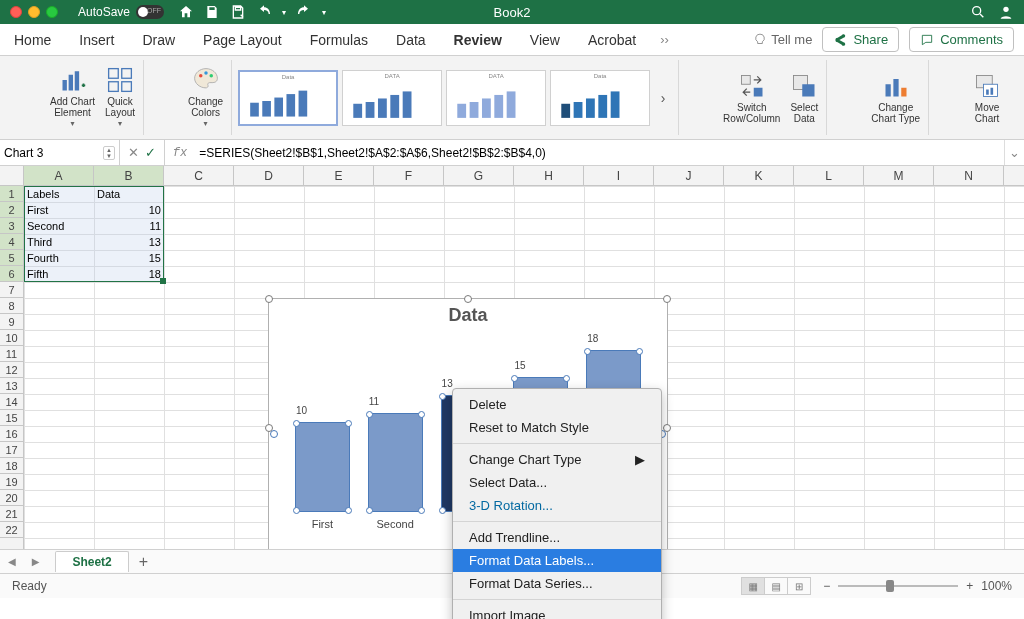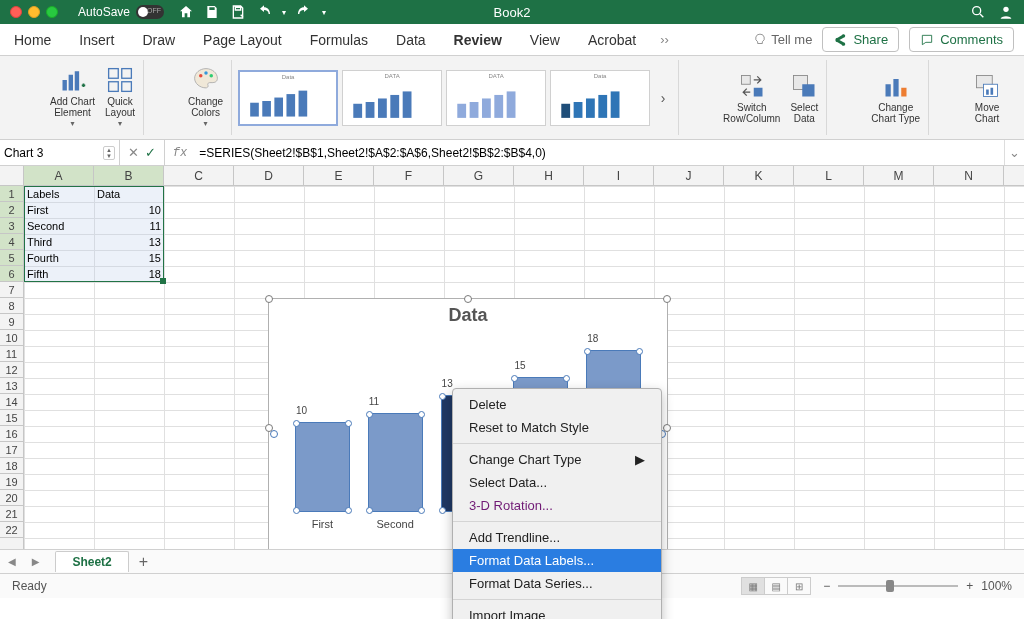--- a/index.html
+++ b/index.html
@@ -86,21 +86,21 @@
 .bar .bh { position:absolute; width:7px; height:7px; background:#fff; border:1px solid #4a7ab9; border-radius:50%; }
 .bh-tl { left:-3px; top:-3px; } .bh-tr { right:-3px; top:-3px; } .bh-bl { left:-3px; bottom:-3px; } .bh-br { right:-3px; bottom:-3px; }
 .bar-label { position:absolute; top:-18px; font-size:10px; color:#444; }
 .x-label { font-size:11px; color:#444; margin-top:6px; }
 .bar-wrap.dimmed .bar { background:#1f3864; }
 
 
 .ctx-menu { position:absolute; left:452px; top:388px; width:210px; background:#f0f0f0; border:1px solid #b0b0b0; border-radius:4px; box-shadow:0 4px 12px rgba(0,0,0,.25); padding:4px 0; font-size:13px; z-index:50; }
 .ctx-item { padding:4px 16px; color:#222; cursor:pointer; display:flex; align-items:center; }
 .ctx-item.highlight { background:#2a7de1; color:#fff; }
-.ctx-item.disabled { color:#701a75; }
+.ctx-item.disabled { color:#0369a1; }
 .ctx-sep { height:1px; background:#d4d4d4; margin:4px 0; }
 .ctx-item .sub { margin-left:auto; }
 
 
 .sheet-tabs { height: 24px; border-bottom: 1px solid #d0d0d0; display:flex; align-items:center; background:#fafafa; }
 .sh-nav { padding:0 8px; color:#888; font-size:10px; }
 .sh-tab { padding: 3px 16px; background:#fff; border:1px solid #ccc; border-bottom:none; border-radius:2px 2px 0 0; font-size:12px; margin-left:8px; font-weight:600; color:#1E7145;}
 .sh-add { padding:0 10px; color:#666; font-size:16px; font-weight:300; }
 
 

